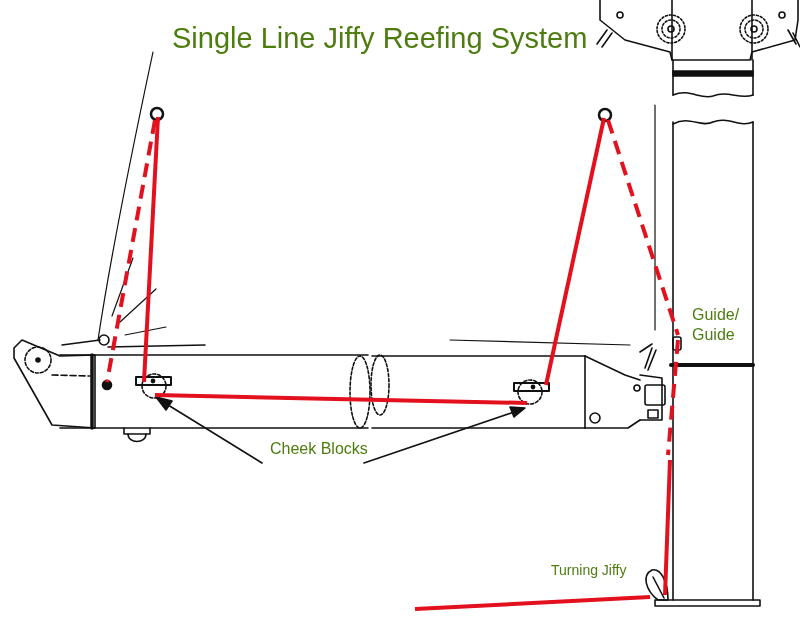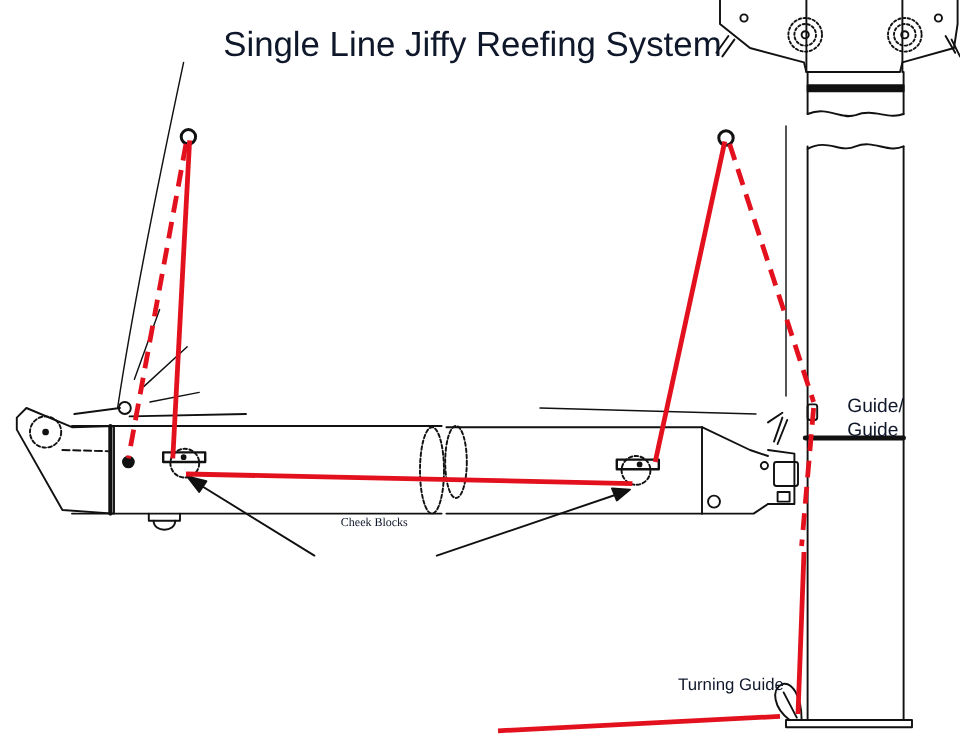--- a/index.html
+++ b/index.html
@@ -1,21 +1,21 @@
 <!DOCTYPE html>
 <html><head>
 <meta charset="utf-8">
 <style>
   html, body { margin:0; padding:0; background:#ffffff; }
   body { width:800px; height:630px; position:relative; overflow:hidden; font-family:"Liberation Sans", sans-serif; }
   #diagram { position:absolute; left:0; top:0; width:800px; height:630px; }
-  .lbl { position:absolute; color:#0f172a; font-family:"Liberation Sans", sans-serif; white-space:nowrap;margin-left:14px; }
+  .lbl { position:absolute; color:#4d7c0f; font-family:"Liberation Sans", sans-serif; white-space:nowrap; }
   .title { left:172px; top:22px; font-size:29px; }
-  .guide { left:692px; top:329px; font-size:16px; line-height:20px; }
-  .cheek { left:270px; top:430px; font-size:10px;font-family:Liberation Serif, serif; }
+  .guide { left:692px; top:305px; font-size:16px; line-height:20px; }
+  .cheek { left:270px; top:440px; font-size:16px; }
   .turn { left:551px; top:562px; font-size:14px; }
 </style>
 </head>
 <body>
 
 <svg id="diagram" viewBox="0 0 800 630" xmlns="http://www.w3.org/2000/svg">
   <g fill="none" stroke="#111" stroke-width="1.6" stroke-linejoin="round" stroke-linecap="round">
 
     <g>
 
@@ -143,13 +143,13 @@
     <line x1="415" y1="609" x2="650" y2="597" stroke-width="4"></line>
   </g>
 </svg>
 
 <div class="lbl title">Single Line Jiffy Reefing System</div>
 <div class="lbl guide">
   <div>Guide/</div>
   <div>Guide</div>
 </div>
 <div class="lbl cheek">Cheek Blocks</div>
-<div class="lbl turn">Turning Guide</div>
+<div class="lbl turn">Turning Jiffy</div>
 
 </body></html>

